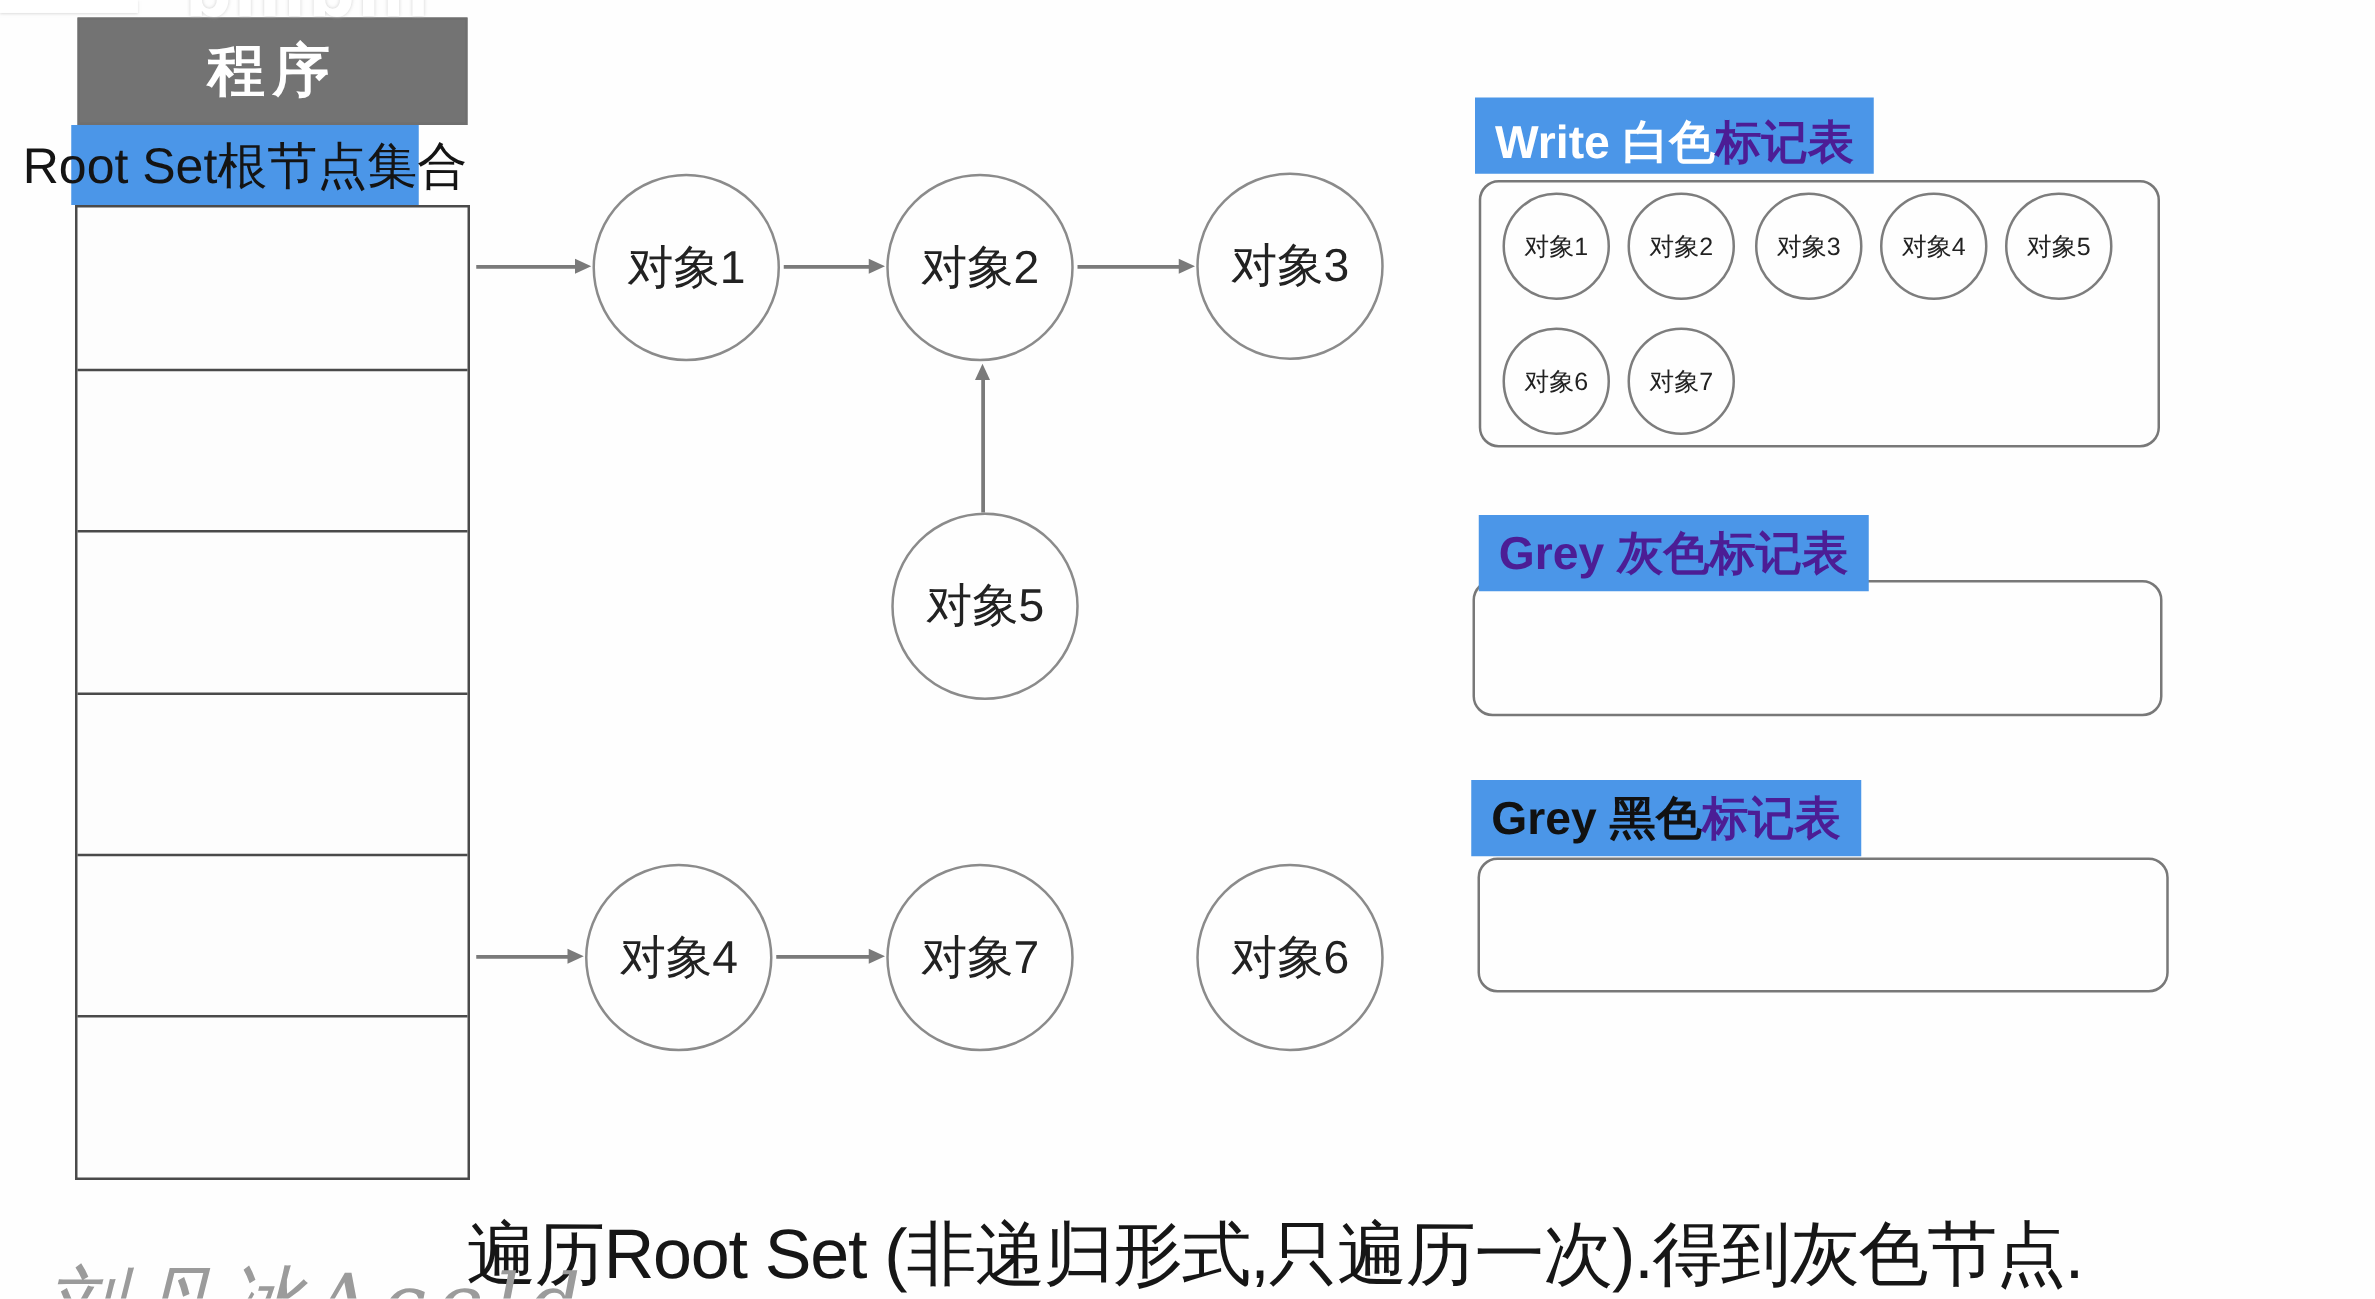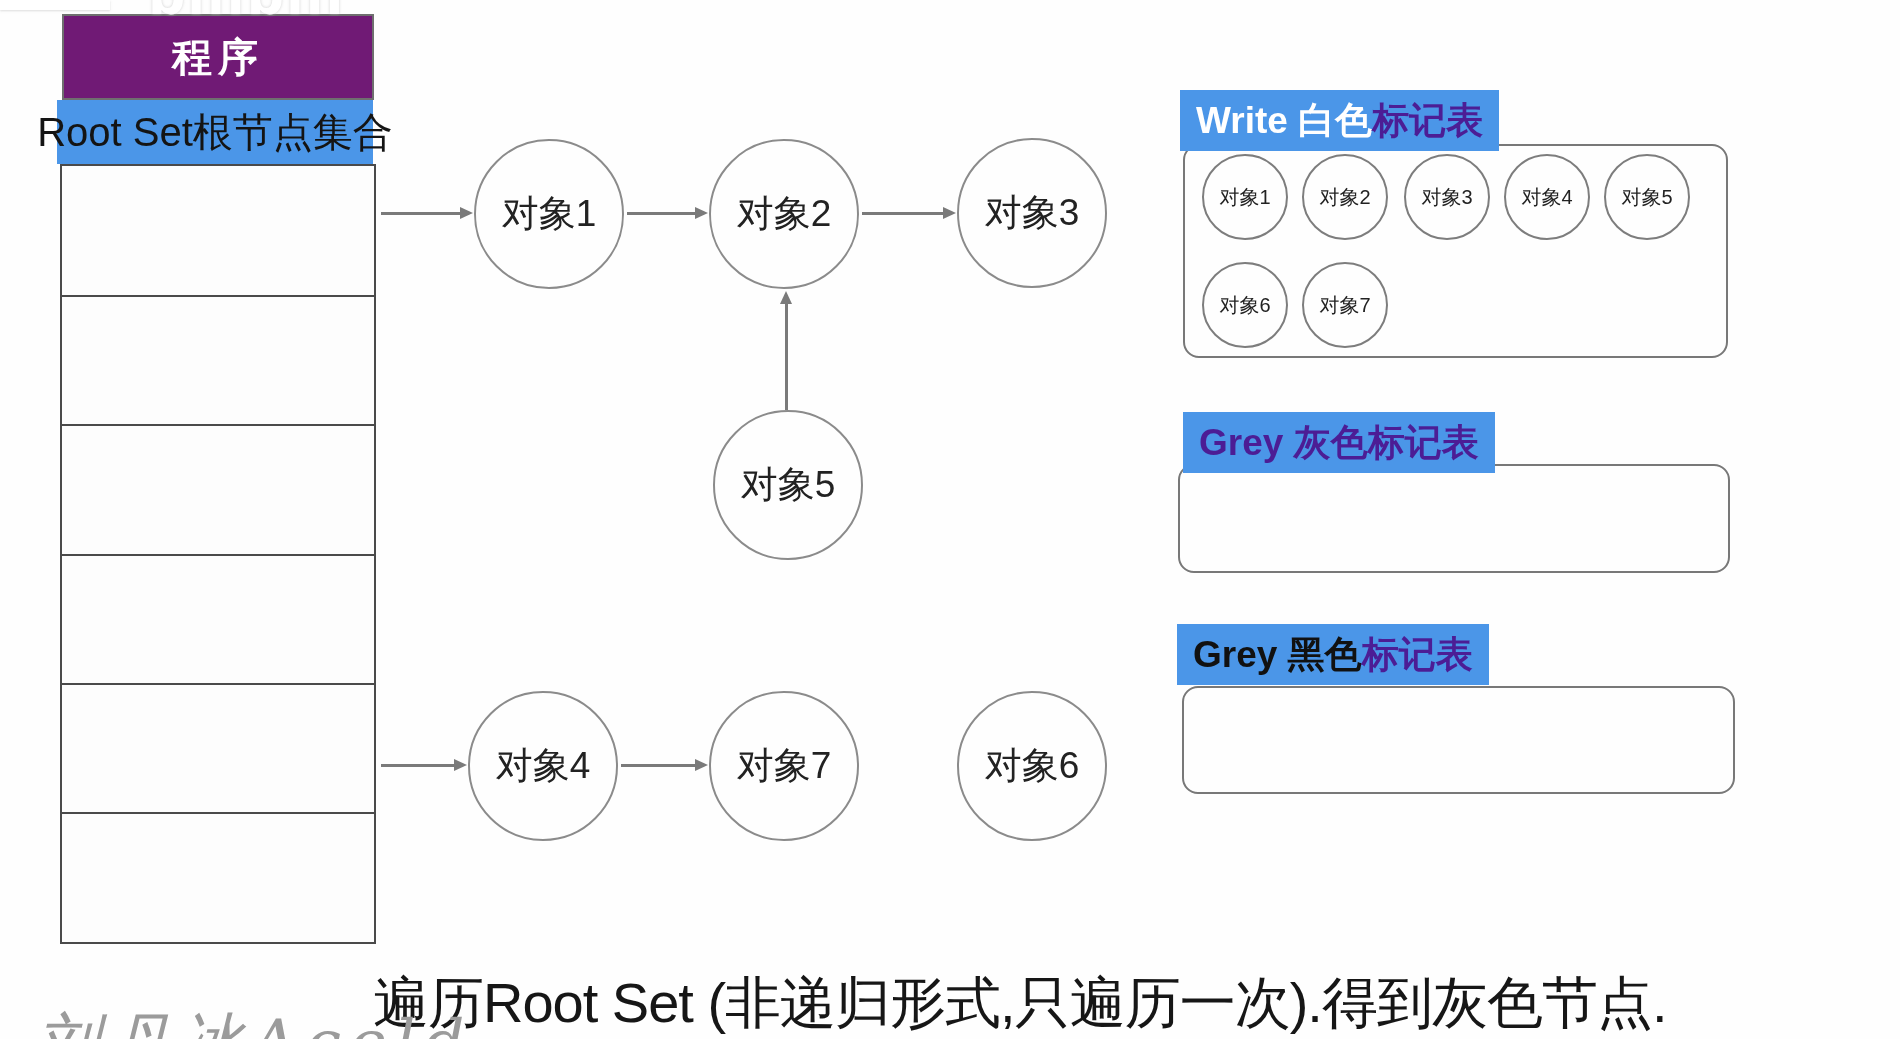--- a/index.html
+++ b/index.html
@@ -3,26 +3,26 @@
 <meta charset="utf-8">
 <style>
   html,body{margin:0;padding:0;background:#ffffff;}
   #page{
     position:relative;width:1900px;height:1039px;overflow:hidden;
     background:#fefefe;font-family:"Liberation Sans","DejaVu Sans",sans-serif;
   }
   
   .prog-header{
     position:absolute;left:62px;top:14px;width:312px;height:86px;
-    background:#701a75;border:2px solid #6f6f6f;box-sizing:border-box;
+    background:#737373;border:2px solid #6f6f6f;box-sizing:border-box;
     display:flex;align-items:center;justify-content:center;
-    color:#ffffff;font-size:40px;font-weight:bold;letter-spacing:6px;
+    color:#ffffff;font-size:46px;font-weight:bold;letter-spacing:6px;
   }
   .rootset-header{
-    position:absolute;left:57px;top:100px;width:316px;height:64px;
+    position:absolute;left:57px;top:100px;width:278px;height:64px;
     background:#4b96e8;display:flex;align-items:center;justify-content:center;
     color:#141414;font-size:40px;white-space:nowrap;
   }
   .stack-table{
     position:absolute;left:60px;top:164px;width:316px;height:780px;
     border:2px solid #4a4a4a;box-sizing:border-box;background:#fdfdfd;
   }
   .stack-row{height:129.2px;box-sizing:border-box;}
   .stack-row + .stack-row{border-top:2px solid #4a4a4a;}
   
@@ -127,21 +127,21 @@
     <span>对象6</span>
   </div>
 
   <div class="arrow-h" style="left:381px;top:212px;width:80px;"></div>
   <div class="arrow-h" style="left:627px;top:212px;width:69px;"></div>
   <div class="arrow-h" style="left:862px;top:212px;width:82px;"></div>
   <div class="arrow-v" style="left:785px;top:303px;height:107px;"></div>
   <div class="arrow-h" style="left:381px;top:764px;width:74px;"></div>
   <div class="arrow-h" style="left:621px;top:764px;width:75px;"></div>
 
-  <div class="panel-label lbl-white" style="left:1180px;top:90px;">
+  <div class="panel-label lbl-white" style="left:1180px;top:78px;align-items:flex-end;">
     <span class="en">Write 白色</span>
       <span class="zh">标记表</span>
   </div>
   <div class="panel-box" style="left:1183px;top:144px;width:545px;height:214px;"></div>
   <div class="circle-sm" style="left:1202px;top:154px;">
     <span>对象1</span>
   </div>
   <div class="circle-sm" style="left:1302px;top:154px;">
     <span>对象2</span>
   </div>

